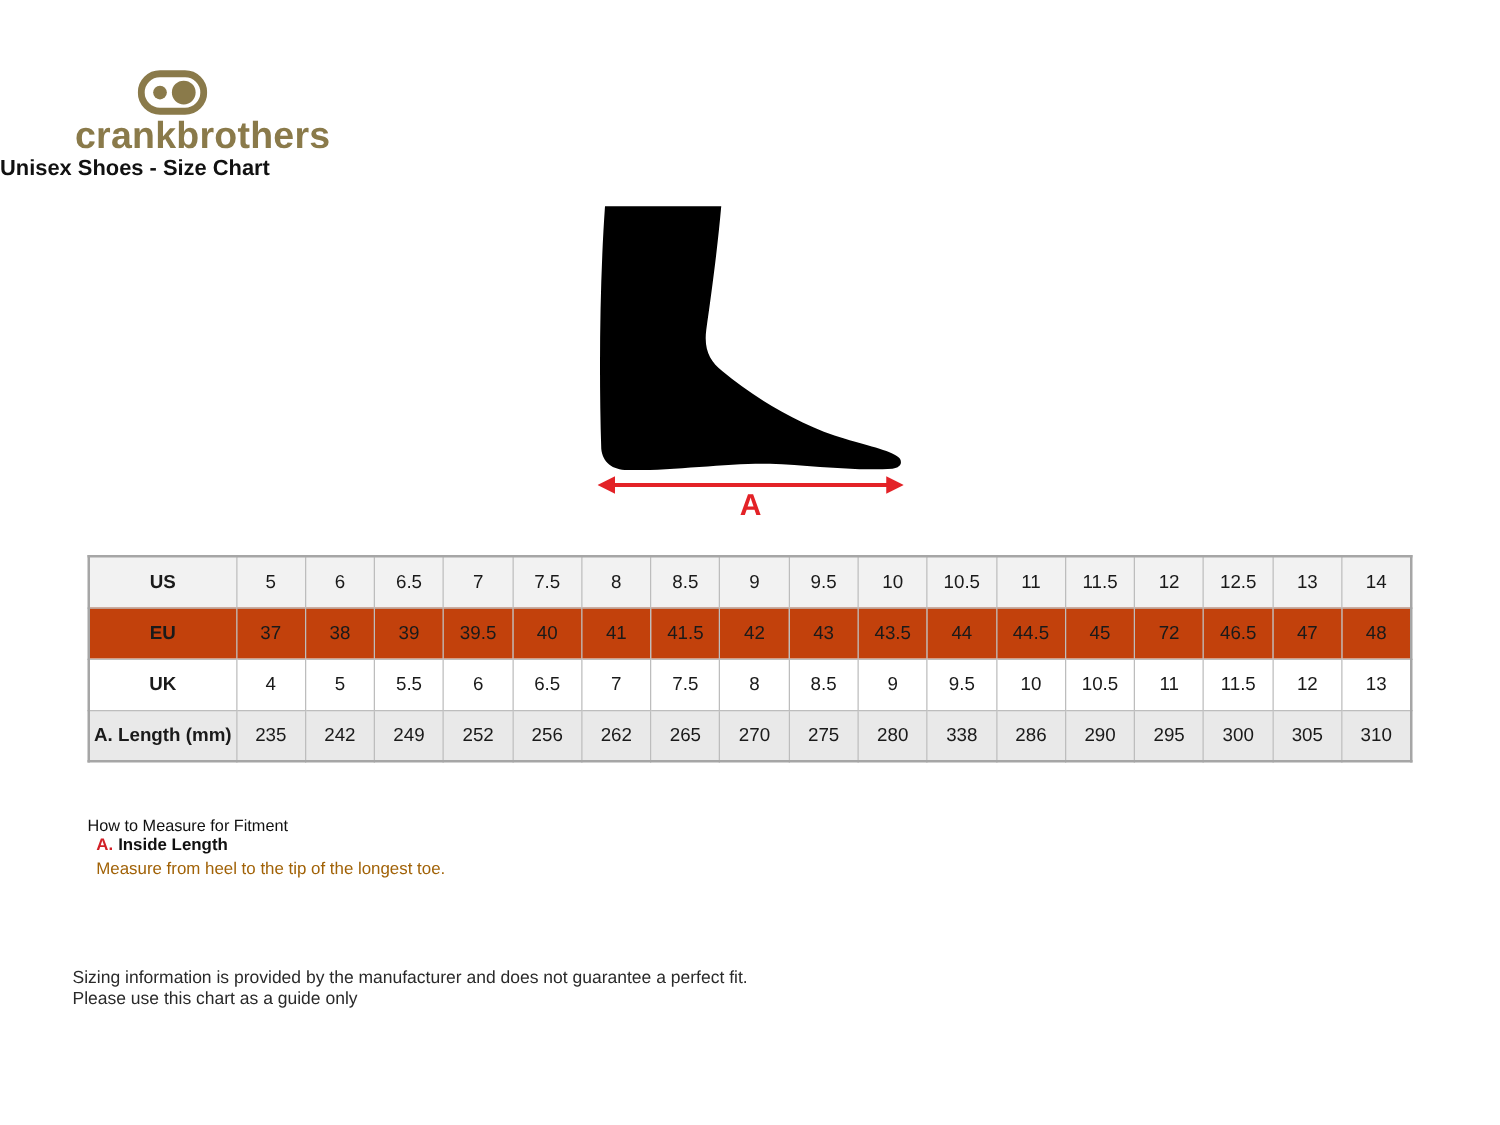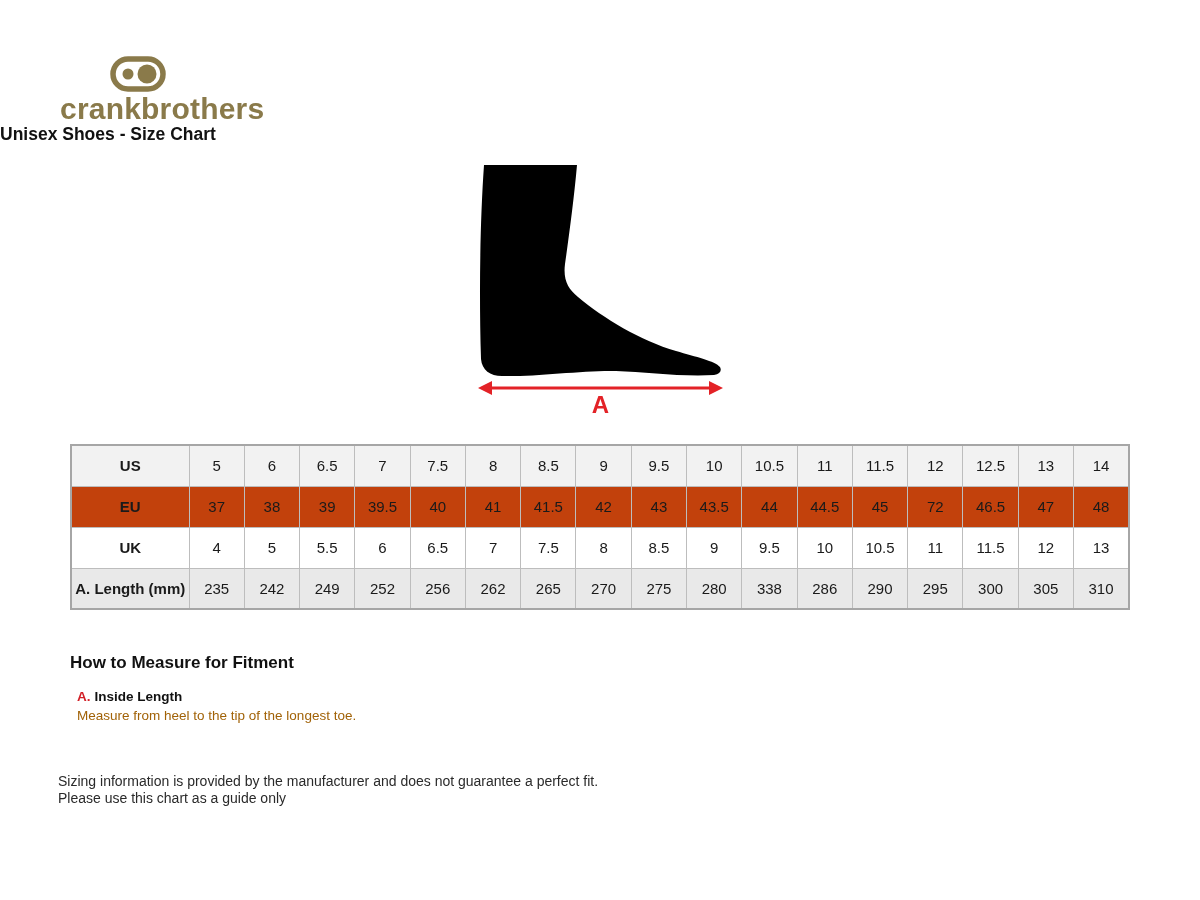--- a/index.html
+++ b/index.html
@@ -82,25 +82,25 @@
   }
   .size-table th { width: 118px; font-weight: bold; }
   .size-table tr:nth-child(1) { background: #f2f2f2; }
   .size-table tr:nth-child(2) { background: #c2410c; }
   .size-table tr:nth-child(3) { background: #ffffff; }
   .size-table tr:nth-child(4) { background: #e9e9e9; }
 
   
   .measure-section { position: absolute; left: 70px; top: 653px; }
   .measure-heading {
-    font-size: 17px;
-    font-weight: bold;
+    font-size: 13px;
+    font-weight: normal;
     color: #111111;
   }
-  .measure-item { margin-left: 7px; margin-top: 16px; }
+  .measure-item { margin-left: 7px; }
   .measure-item-title { font-size: 13.5px; font-weight: bold; color: #111111; }
   .measure-key { color: #d22027; margin-right: 4px; }
   .measure-desc { font-size: 13.5px; color: #a16207; margin-top: 4px; font-weight: normal; }
 
   
   .footer-note {
     position: absolute;
     left: 58px;
     top: 773px;
     font-size: 14px;

